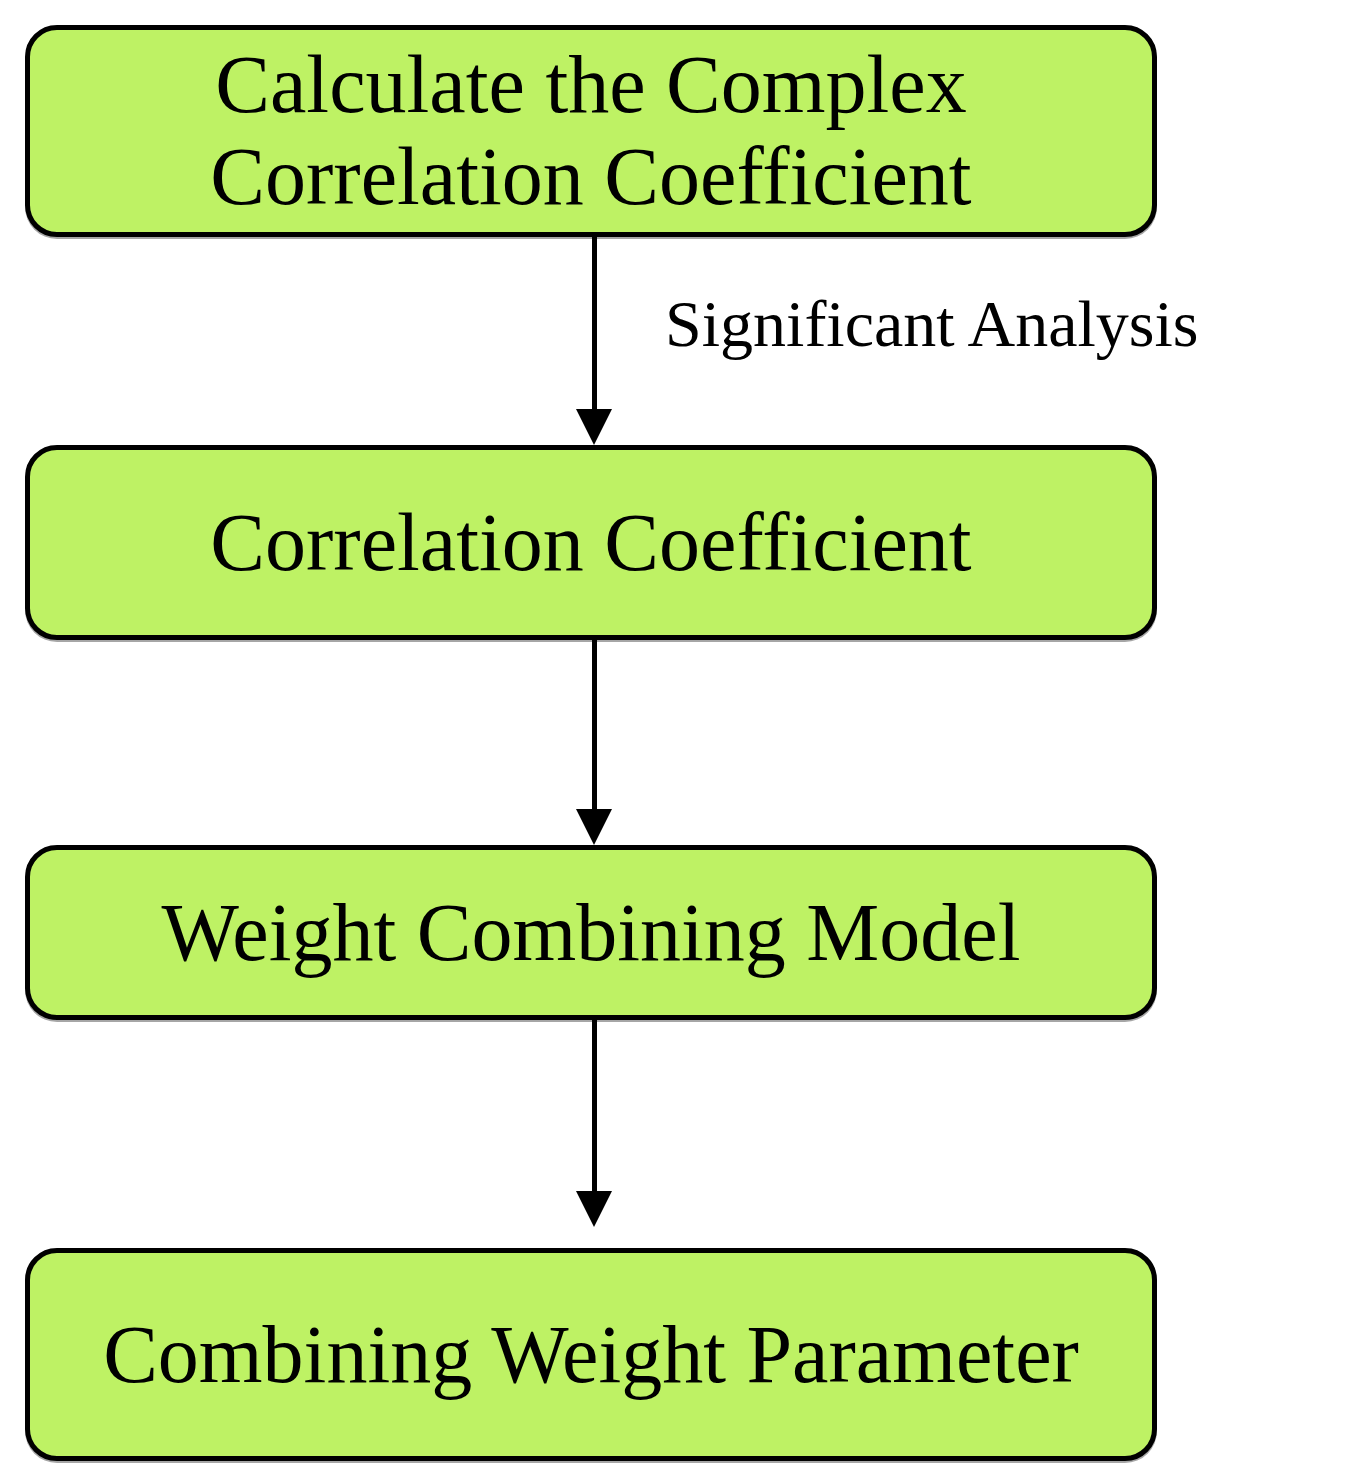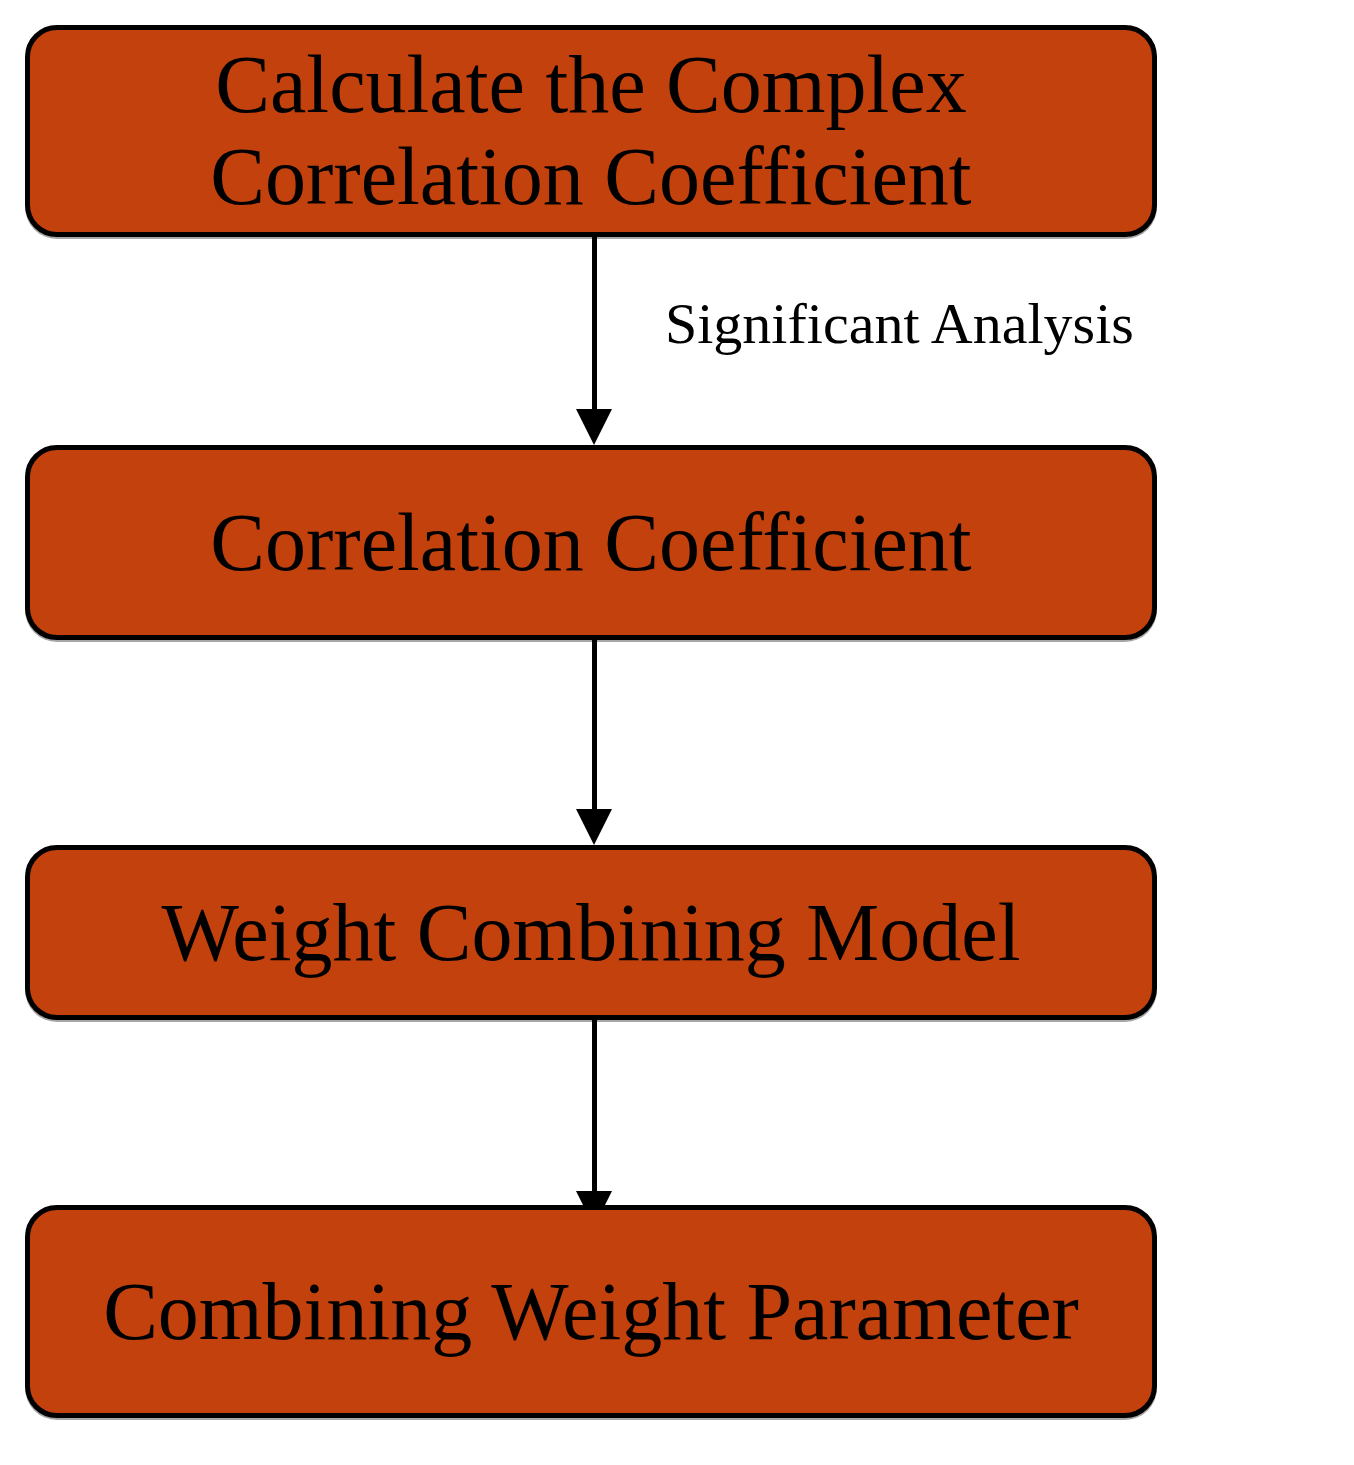--- a/index.html
+++ b/index.html
@@ -14,39 +14,39 @@
     background: #ffffff;
     font-family: "Liberation Serif", "DejaVu Serif", serif;
     color: #000000;
     overflow: hidden;
   }
   .node {
     position: absolute;
     left: 25px;
     width: 1132px;
     box-sizing: border-box;
-    background: #c2410c;
+    background: #bef264;
     border: 5px solid #000000;
     border-radius: 32px;
     display: flex;
     flex-direction: column;
     justify-content: center;
     align-items: center;
     text-align: center;
     box-shadow: 0 2px 0 rgba(0,0,0,0.35);
   }
   .node .line {
     font-size: 82px;
     line-height: 92px;
     white-space: nowrap;
   }
   .node1 { top: 25px;   height: 212px; }
   .node2 { top: 445px;  height: 195px; }
   .node3 { top: 845px;  height: 175px; }
-  .node4 { top: 1205px; height: 213px; }
+  .node4 { top: 1248px; height: 213px; }
 
   .arrow {
     position: absolute;
     left: 576px;
     width: 36px;
     display: flex;
     flex-direction: column;
     align-items: center;
   }
   .arrow .stem {
@@ -62,21 +62,21 @@
     border-top: 36px solid #000000;
   }
   .arrow1 { top: 237px;  height: 208px; }
   .arrow2 { top: 640px;  height: 205px; }
   .arrow3 { top: 1020px; height: 207px; }
 
   .arrow-label {
     position: absolute;
     left: 665px;
     top: 278px;
-    font-size: 58px;
+    font-size: 66px;
     line-height: 92px;
     white-space: nowrap;
   }
 </style>
 </head>
 <body>
 
 <div class="canvas">
 
   <div class="node node1">

